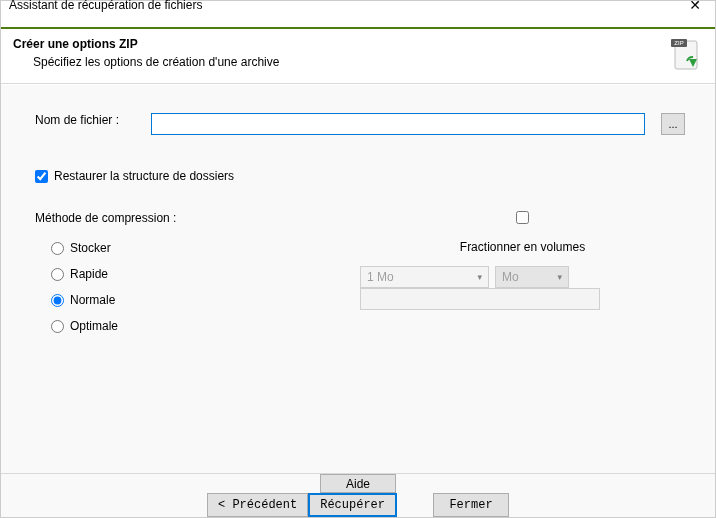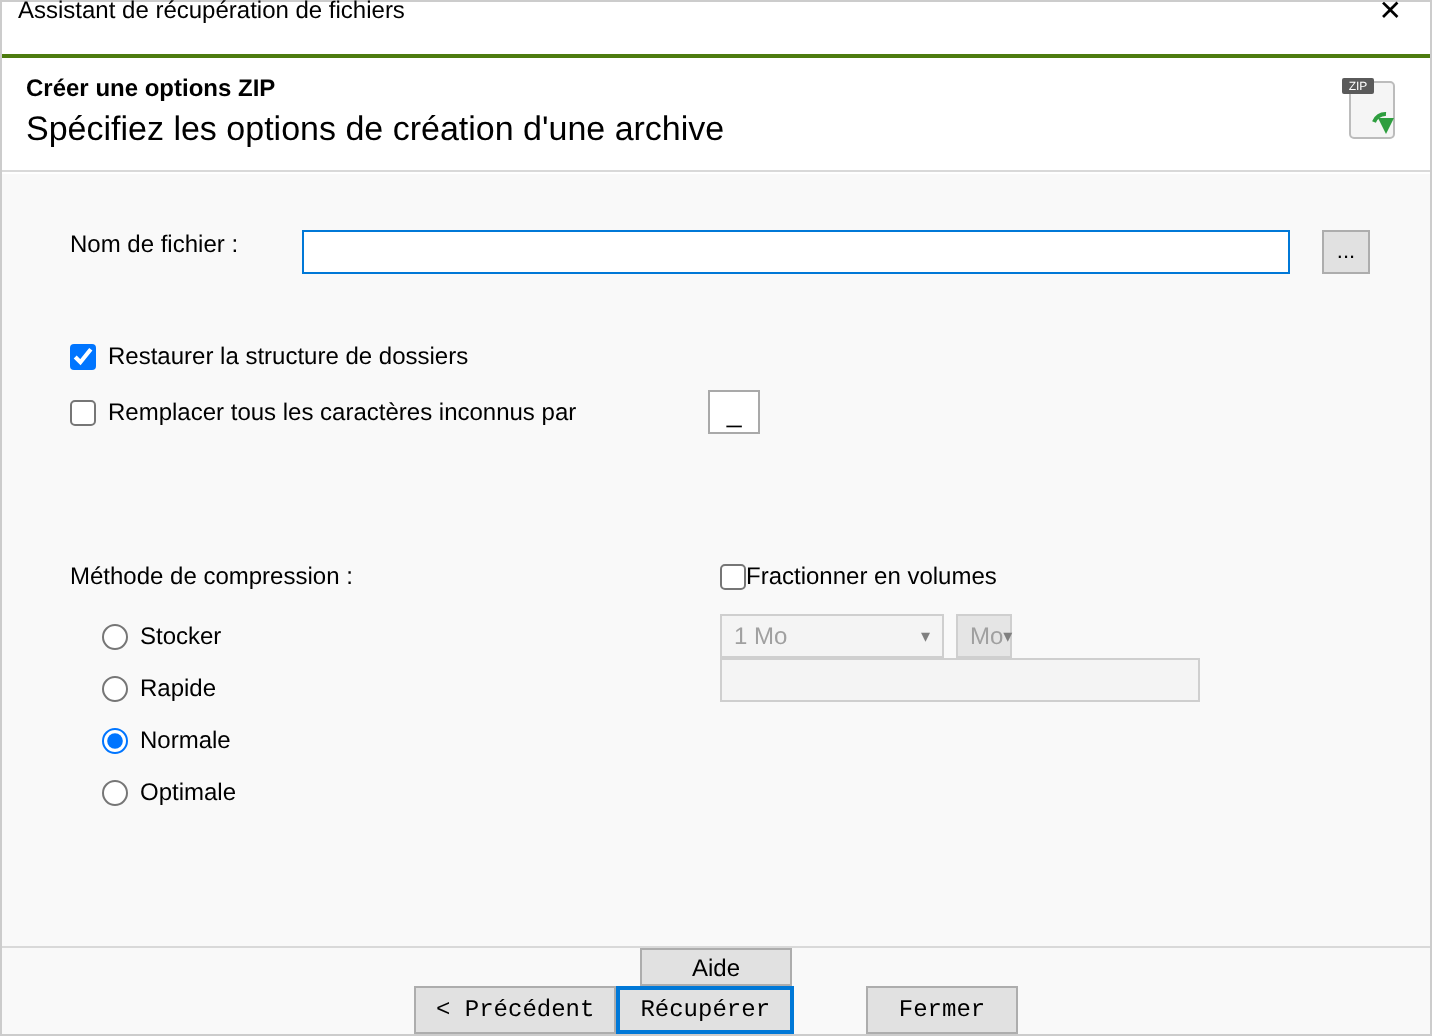--- a/index.html
+++ b/index.html
@@ -22,21 +22,21 @@
   }
   .titlebar .title { font-size: 12px; }
   .close-x { font-size: 14px; padding: 2px 6px; cursor: default; }
   .header {
     padding: 8px 12px 10px 12px;
     display: flex; justify-content: space-between; align-items: flex-start;
     border-bottom: 1px solid #d9d9d9;
   }
   .header .left { }
   .header h1 { font-size: 12px; font-weight: bold; margin: 0 0 4px 0; }
-  .header .subtitle { font-size: 17px; }
+  .header .subtitle { font-size: 12px; margin-left: 20px; }
   .header .icon-area { width: 36px; height: 36px; position: relative; }
   .body {
     flex: 1;
     background: #f9f9f9;
     border-top: 1px solid #fff;
     padding: 28px 30px 10px 34px;
     position: relative;
   }
   .row-filename { display: flex; gap: 16px; margin-bottom: 34px; }
   .lbl-filename { width: 100px; }
@@ -57,36 +57,36 @@
   .chk-row { display: flex; align-items: center; gap: 6px; margin-bottom: 10px; }
   .chk-row.with-input { gap: 6px; }
   .repl-input {
     width: 26px; height: 22px;
     border: 1px solid #a9a9a9;
     background: #fff;
     text-align: center;
     margin-left: 60px;
   }
   input[type="checkbox"], input[type="radio"] { margin: 0; }
-  .bottom-area { display: flex; margin-top: 64px; }
+  .bottom-area { display: flex; margin-top: 28px; }
   .col-left { width: 50%; }
   .col-right { width: 50%; }
   .meth-label { margin-bottom: 16px; }
   .radio-group { margin-left: 16px; display: flex; flex-direction: column; gap: 12px; }
   .radio-row { display: flex; align-items: center; gap: 6px; }
-  .vol-row { display: flex; align-items: center; gap: 0; margin-bottom: 12px; }
+  .vol-row { display: flex; align-items: center; gap: 16px; margin-bottom: 12px; flex-direction: column; }
   .select-disabled {
-    width: 112px; height: 22px;
+    width: 129px; height: 22px;
     border: 1px solid #cfcfcf;
     background: #f4f4f4;
     color: #a0a0a0;
     display: flex; align-items: center; justify-content: space-between;
     padding: 0 6px;
   }
-  .select-disabled.small { width: 28px; background: #e5e5e5; }
+  .select-disabled.small { width: 74px; background: #e5e5e5; }
   .sel-arrow { font-size: 9px; color: #808080; }
   .pwd-label-row { display: flex; align-items: center; gap: 6px; margin-top: 54px; margin-bottom: 10px; }
   .pwd-input {
     width: 240px; height: 22px;
     border: 1px solid #cfcfcf;
     background: #f4f4f4;
   }
   .footer {
     height: 44px;
     border-top: 1px solid #d9d9d9;
@@ -140,25 +140,20 @@
       <span class="lbl-filename">Nom de fichier :</span>
       <input class="input-filename" type="text" value="" style="">
       <div class="browse-btn">...</div>
     </div>
 
     <div class="chk-row">
       <input type="checkbox" checked="" style="">
       <span>Restaurer la structure de dossiers</span>
     </div>
 
-    <div class="chk-row with-input">
-      <input type="checkbox" style="">
-      <span>Remplacer tous les caractères inconnus par</span>
-      <input class="repl-input" type="text" value="_" style="">
-    </div>
 
     <div class="bottom-area">
       <div class="col-left">
         <div class="meth-label">Méthode de compression :</div>
         <div class="radio-group">
           <label class="radio-row">
             <input type="radio" name="meth" style="">
             <span>Stocker</span>
           </label>
           <label class="radio-row">

